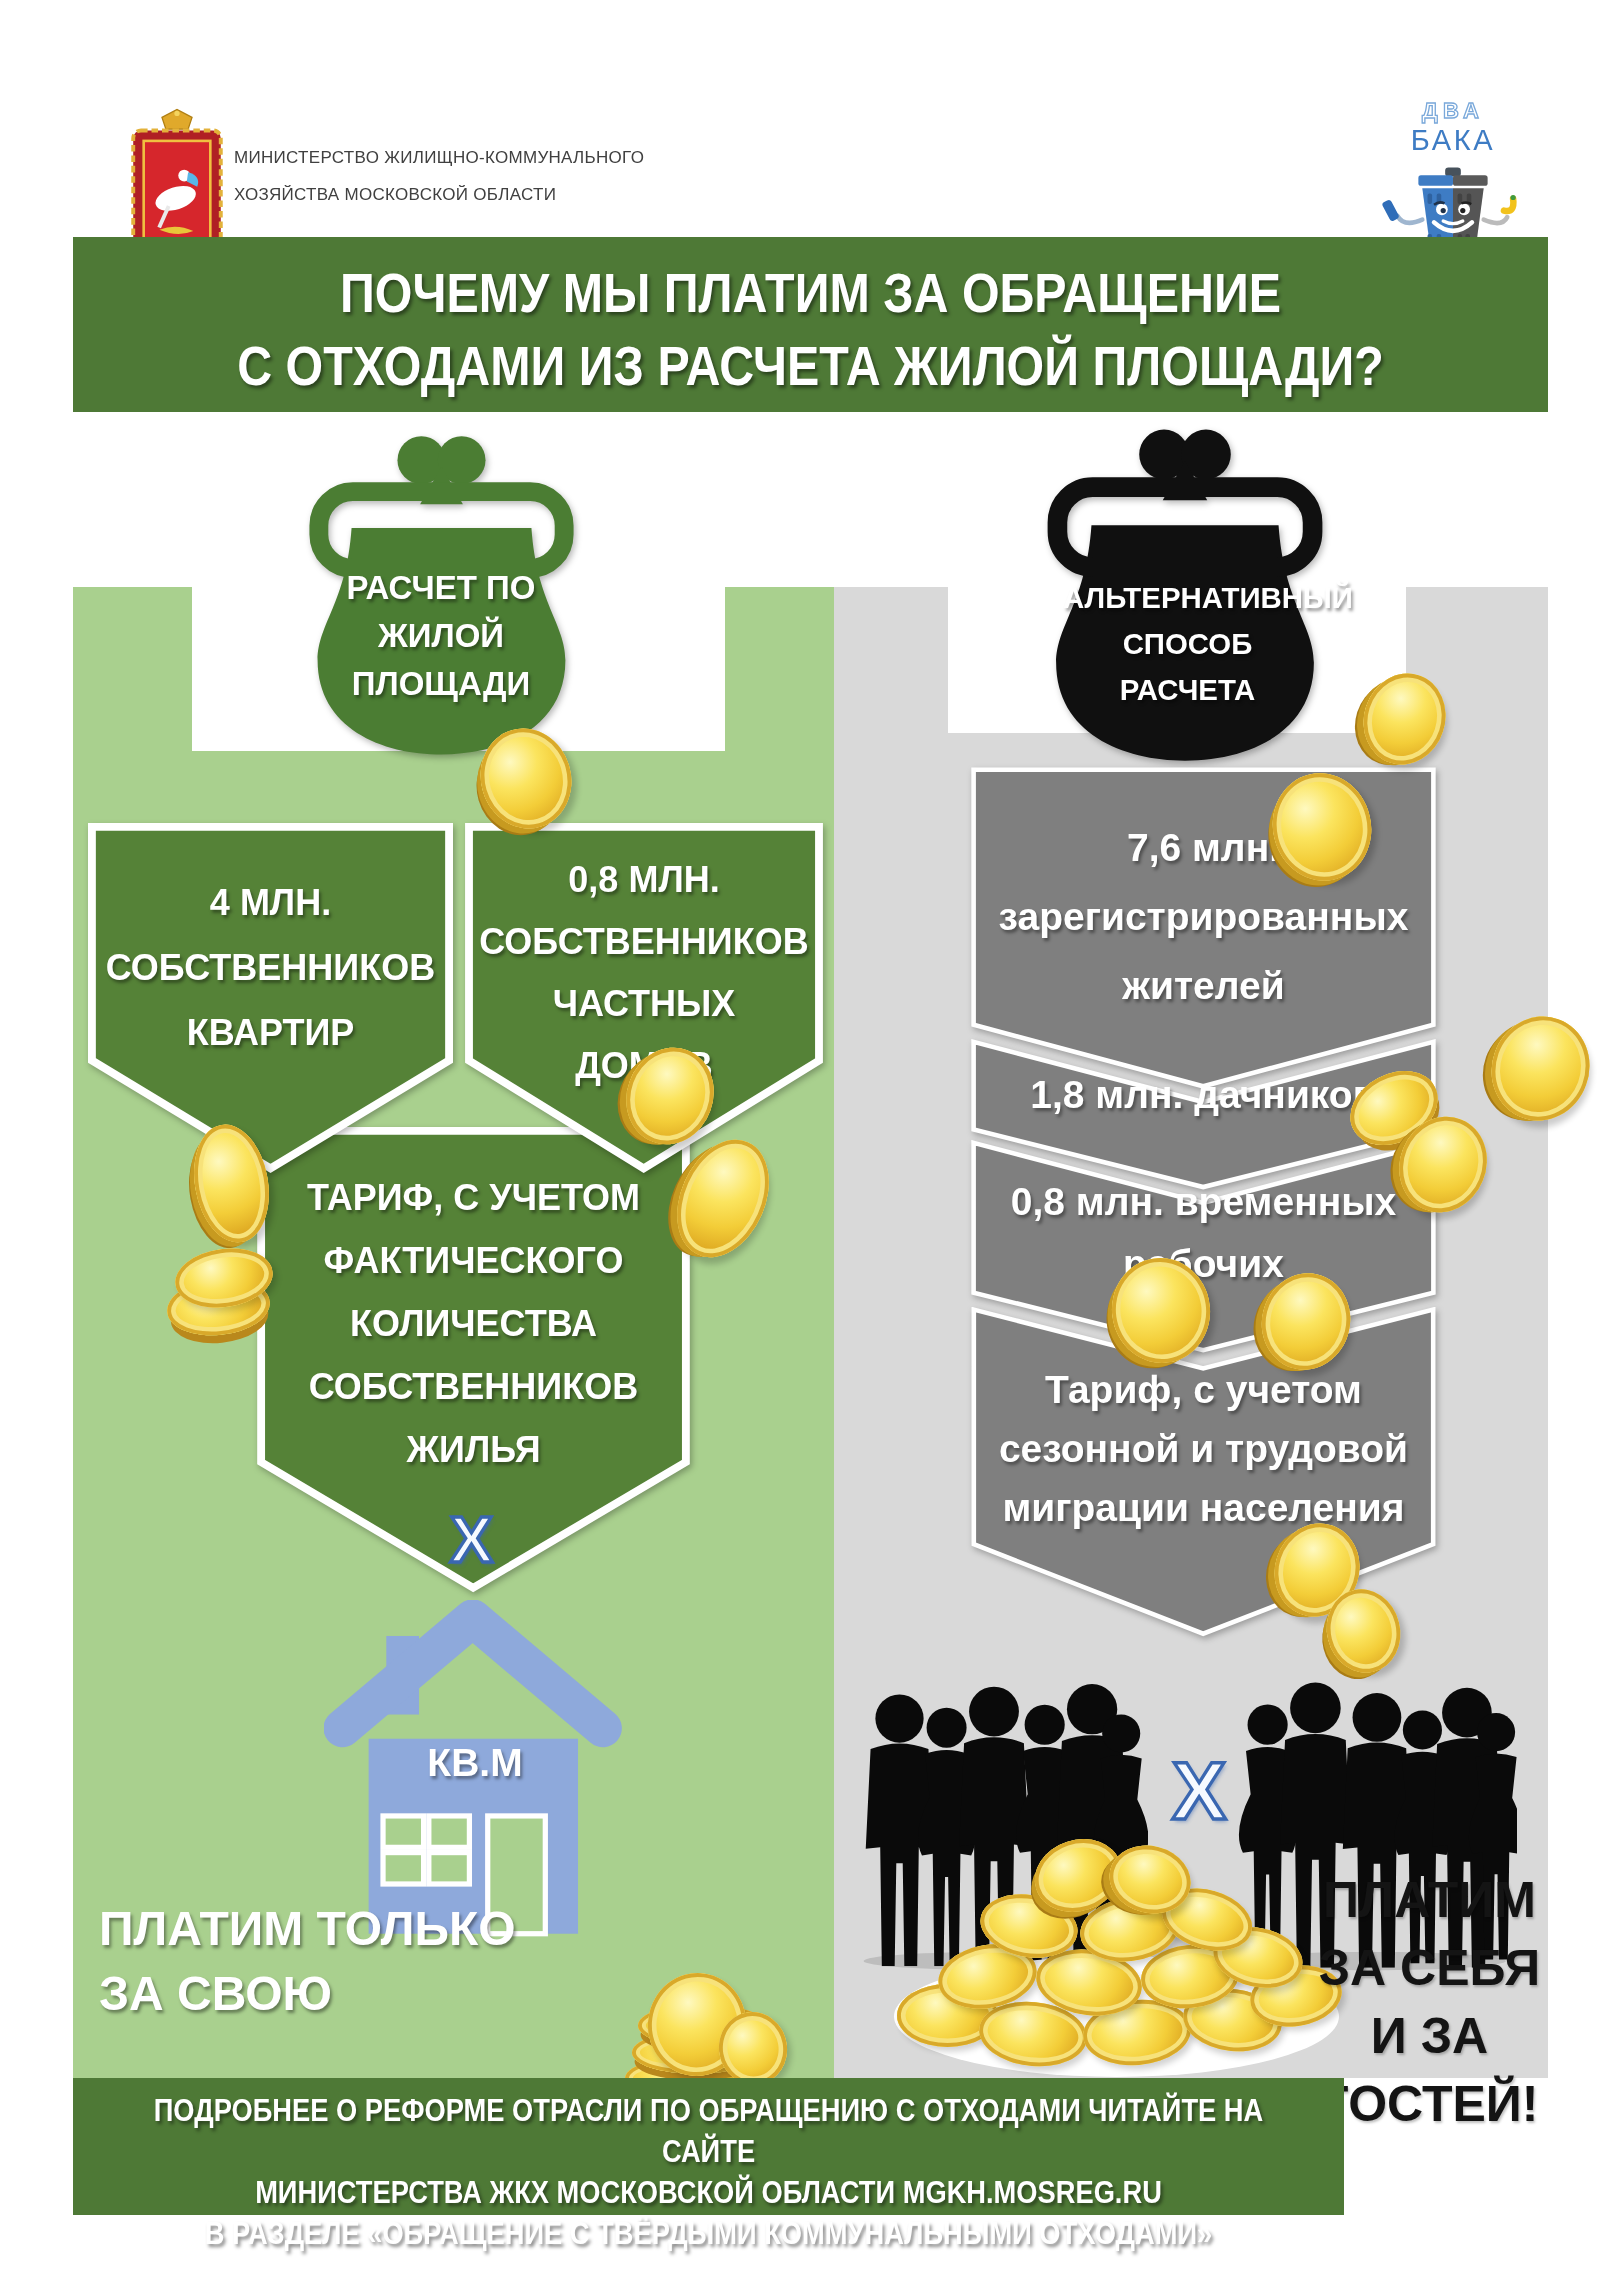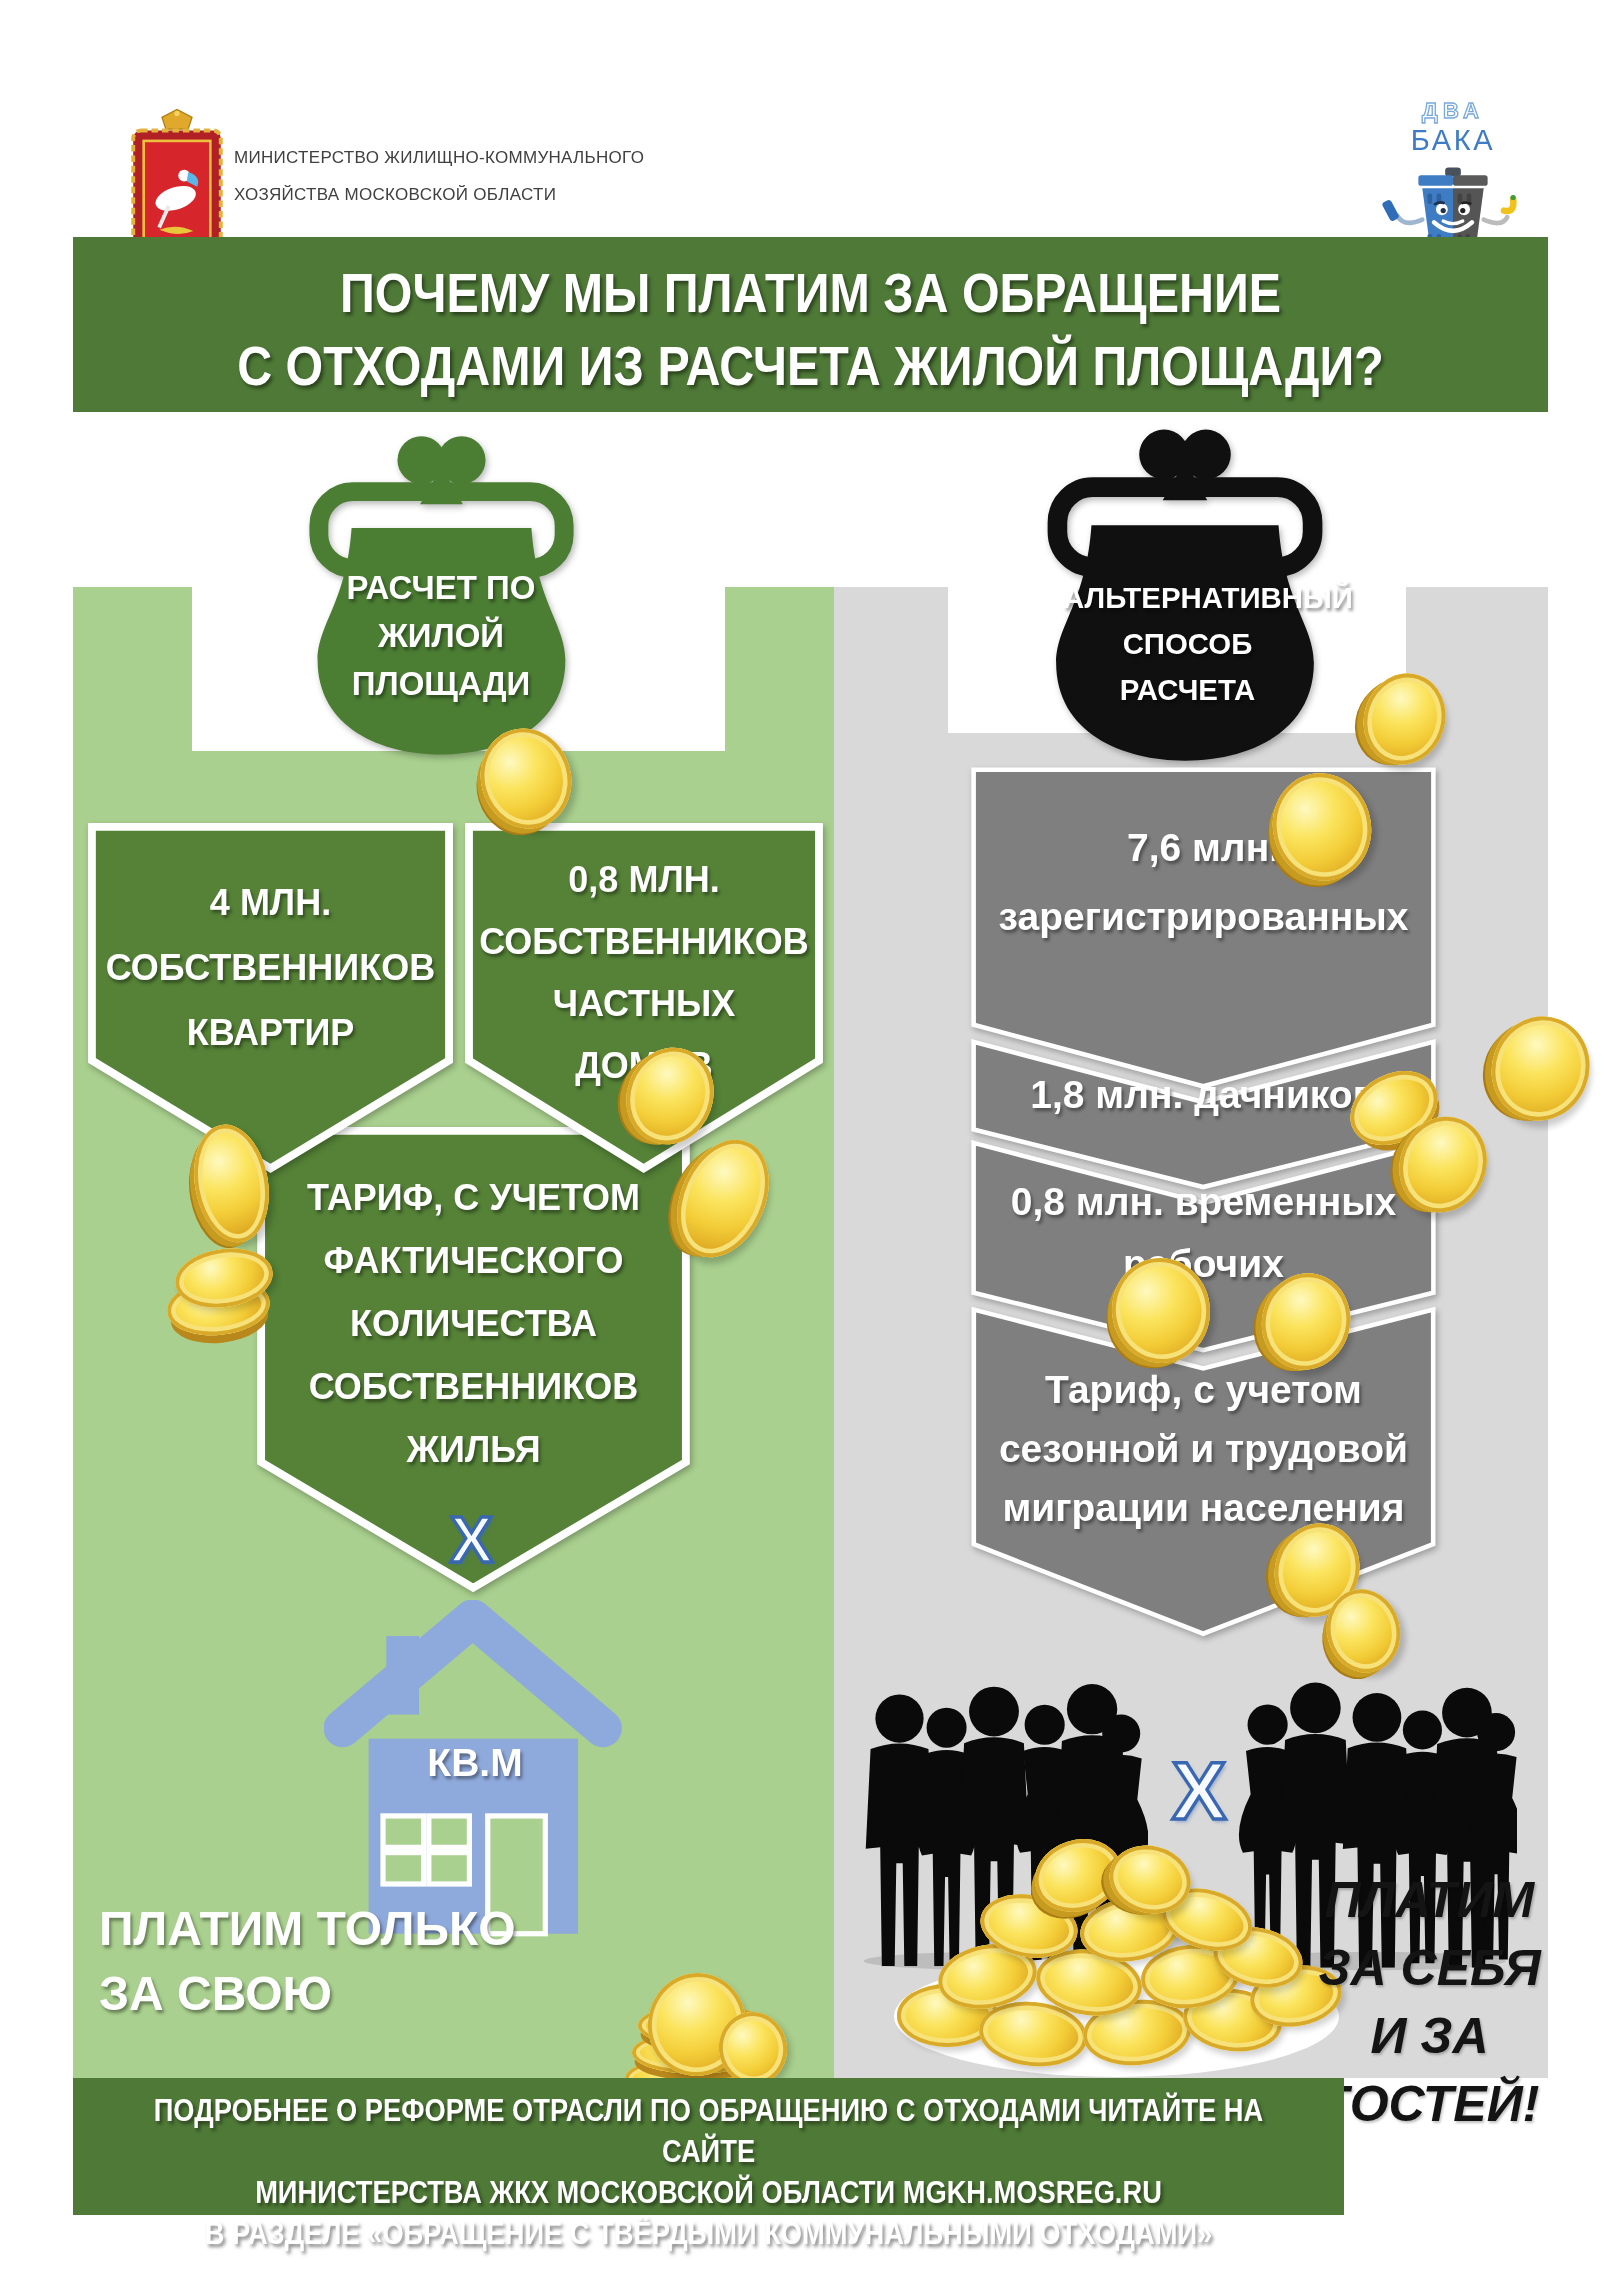--- a/index.html
+++ b/index.html
@@ -11,21 +11,21 @@
   .panel-gray{background:#d9d9d9;}
   .notch{background:#ffffff;}
   
   .bar{background:#4e7936;}
   .bar .line{display:block;color:#fff;font-weight:bold;text-align:center;
              text-shadow:2.6px 3.3px 3.9px rgba(0,0,0,.45);transform:scaleX(.88);transform-origin:50% 50%;}
   
   .wtext{color:#ffffff;font-weight:bold;text-align:center;text-shadow:2px 2.6px 3.3px rgba(0,0,0,.4);}
   .wtext span{display:block;}
   .btext{color:#141414;font-weight:bold;text-align:center;text-shadow:1.3px 2px 2.6px rgba(0,0,0,.25);}
-  .btext span{display:block;font-style:italic;}
+  .btext span{display:block;}
   
   .ministry{color:#404040;font-size:17px;line-height:37px;letter-spacing:0.3px;font-weight:normal;}
   .ministry span{display:block;}
   
   .mascot-top{color:#fff;-webkit-text-stroke:1.3px #79a8da;font-size:22px;letter-spacing:5.2px;
               font-weight:bold;text-align:center;}
   .mascot-bottom{color:#3e7cc4;font-size:29px;letter-spacing:2.6px;font-weight:normal;text-align:center;}
   
   .xmark{color:#f6faff;font-weight:bold;-webkit-text-stroke:3.3px #3a67b1;
          text-shadow:2px 2.6px 3.9px rgba(58,103,177,.45);text-align:center;}
@@ -189,20 +189,21 @@
     <span>ПЛАТИМ ТОЛЬКО</span>
     <span>ЗА СВОЮ</span>
   </div>
 
   <svg class="abs shape" style="left:971px;top:767px" width="465" height="322" viewBox="0 0 711 492">
     <polygon points="4,4 707,4 707,394 355,488 4,394" fill="#7f7f7f" stroke="#ffffff" stroke-width="7"></polygon>
   </svg>
   <div class="abs wtext" style="left:971px;top:813px;width:465px;font-size:39px;line-height:69px">
     <span>7,6 млн.</span>
     <span>зарегистрированных</span>
+    <span>жителей</span>
   </div>
 
   <svg class="abs shape" style="left:971px;top:1039px" width="465" height="151" viewBox="0 0 711 230">
     <polygon points="4,4 355,96 707,4 707,138 355,226 4,138" fill="#7f7f7f" stroke="#ffffff" stroke-width="7"></polygon>
   </svg>
   <div class="abs wtext" style="left:971px;top:1073px;width:465px;font-size:39px">
     <span>1,8 млн. дачников</span>
   </div>
 
   <svg class="abs shape" style="left:971px;top:1140px" width="465" height="213" viewBox="0 0 711 325">

